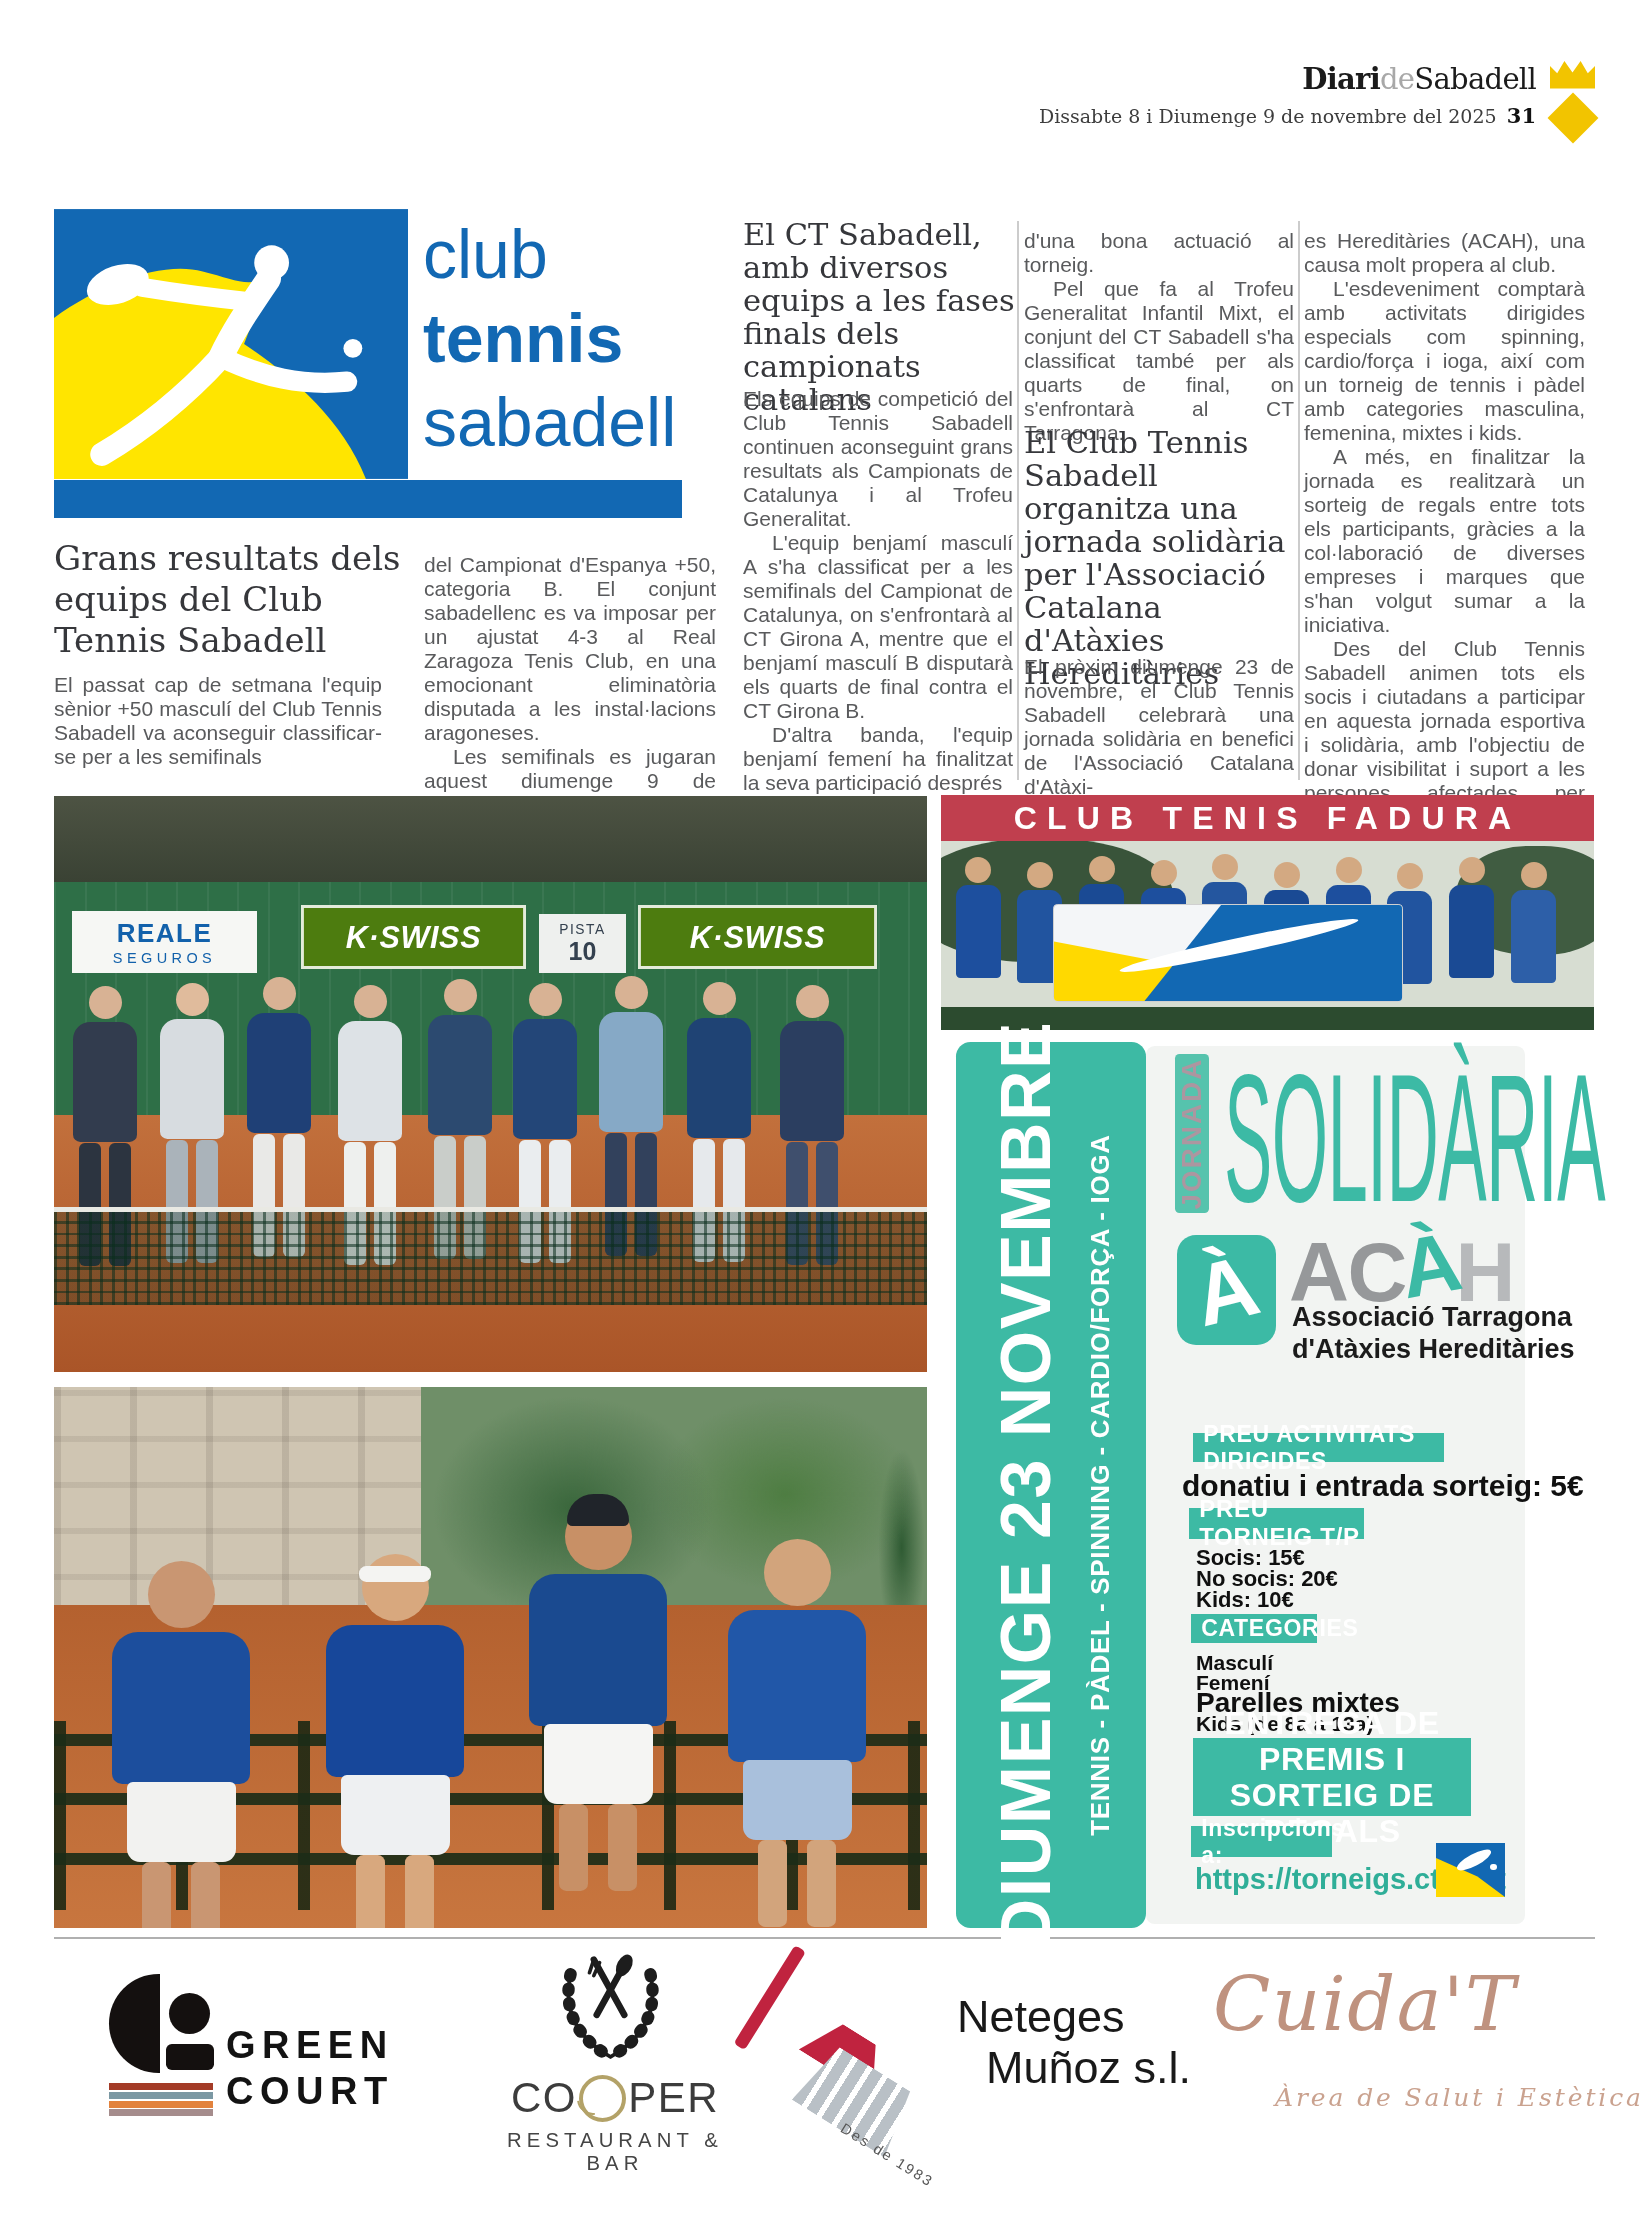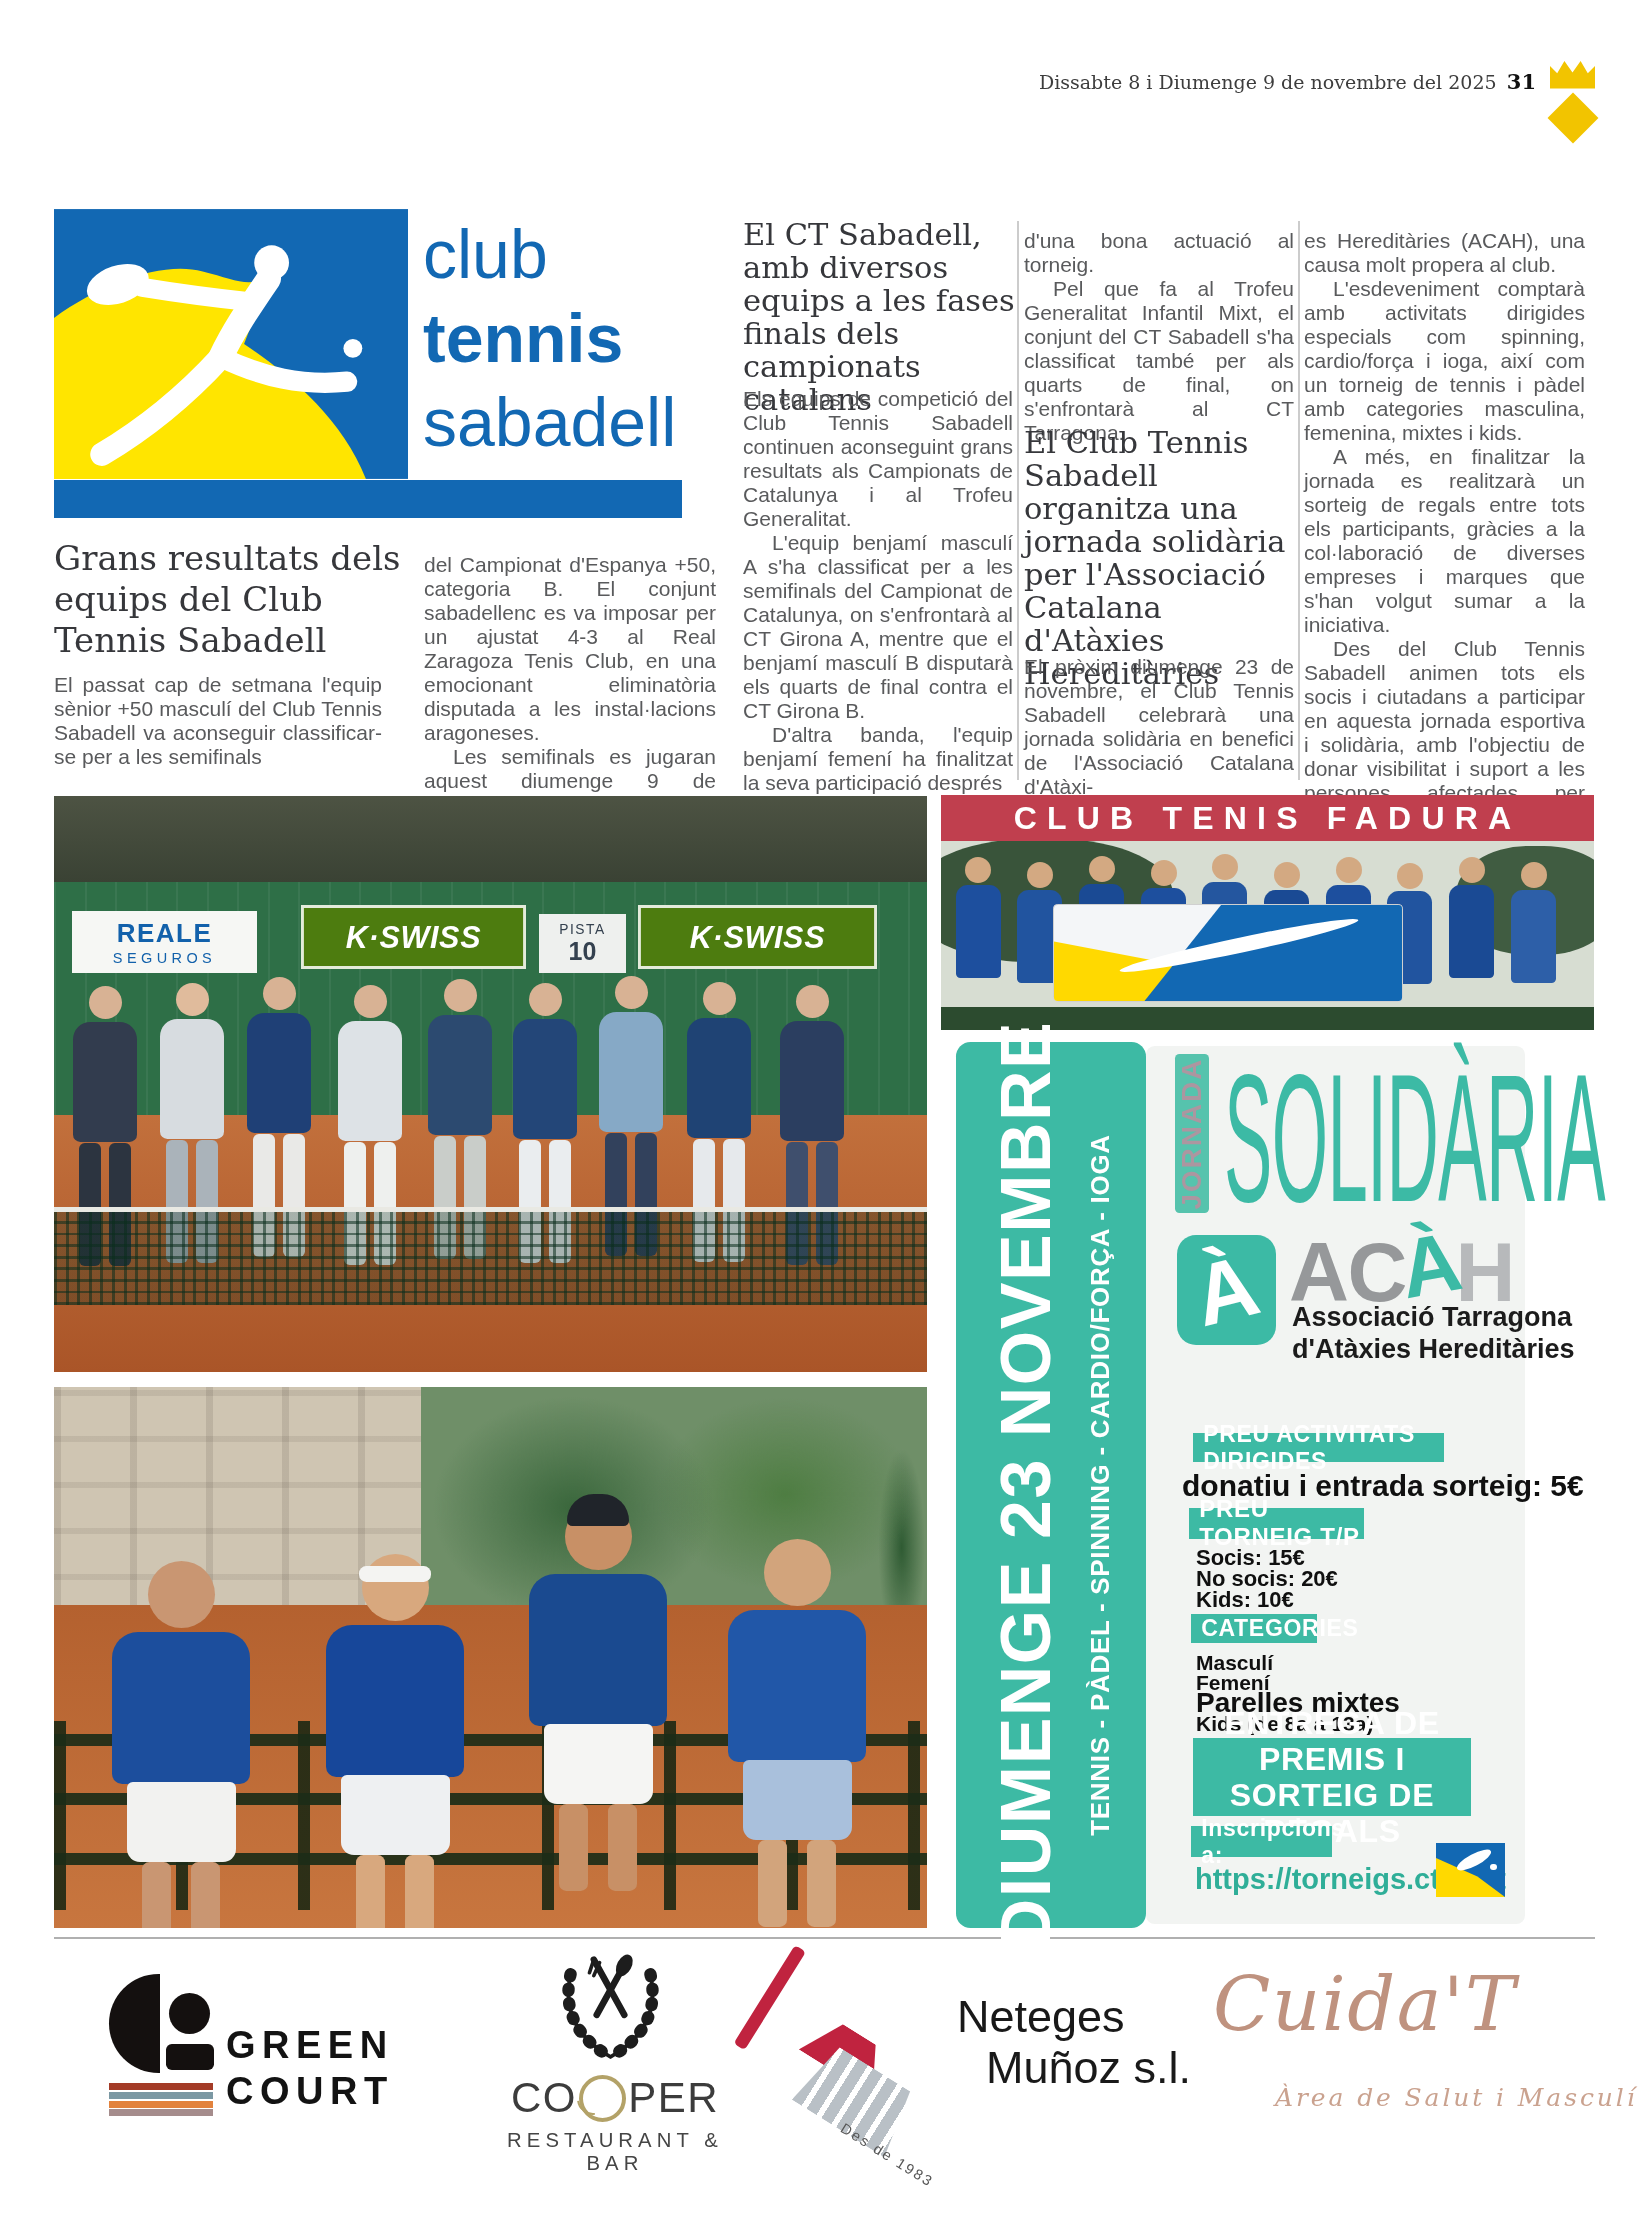--- a/index.html
+++ b/index.html
@@ -153,20 +153,23 @@
      font-size:75px;color:#bf927f;letter-spacing:1.5px;}
   .cuidat-sub{position:absolute;left:1275px;top:2083px;font-family:"DejaVu Serif",serif;font-style:italic;
      font-size:25px;color:#caa28f;letter-spacing:2.9px;}
 </style>
 </head>
 <body>
 
 <div class="page">
 
   <div class="masthead">
+    <div class="brand">
+      <span class="b">Diari</span><span class="mid">de</span><span>Sabadell</span>
+    </div>
     <div class="dateline">
       <span>Dissabte 8 i Diumenge 9 de novembre del 2025</span><span class="pageno">31</span>
     </div>
   </div>
   <div class="crest">
     <div class="crown"></div>
     <div class="diamond"></div>
   </div>
 
   <div class="logo-graphic">
@@ -516,16 +519,16 @@
   </div>
 
   <div class="broom-handle"></div>
   <div class="broom-head"></div>
   <div class="broom-brist"></div>
   <div class="broom-since">Des de 1983</div>
   <div class="neteges" style="left:957px;top:1991px;">Neteges</div>
   <div class="neteges" style="left:986px;top:2042px;">Muñoz s.l.</div>
 
   <div class="cuidat-name">Cuida'T</div>
-  <div class="cuidat-sub">Àrea de Salut i Masculí</div>
+  <div class="cuidat-sub">Àrea de Salut i Estètica</div>
 
 </div>
 
 
 </body></html>

